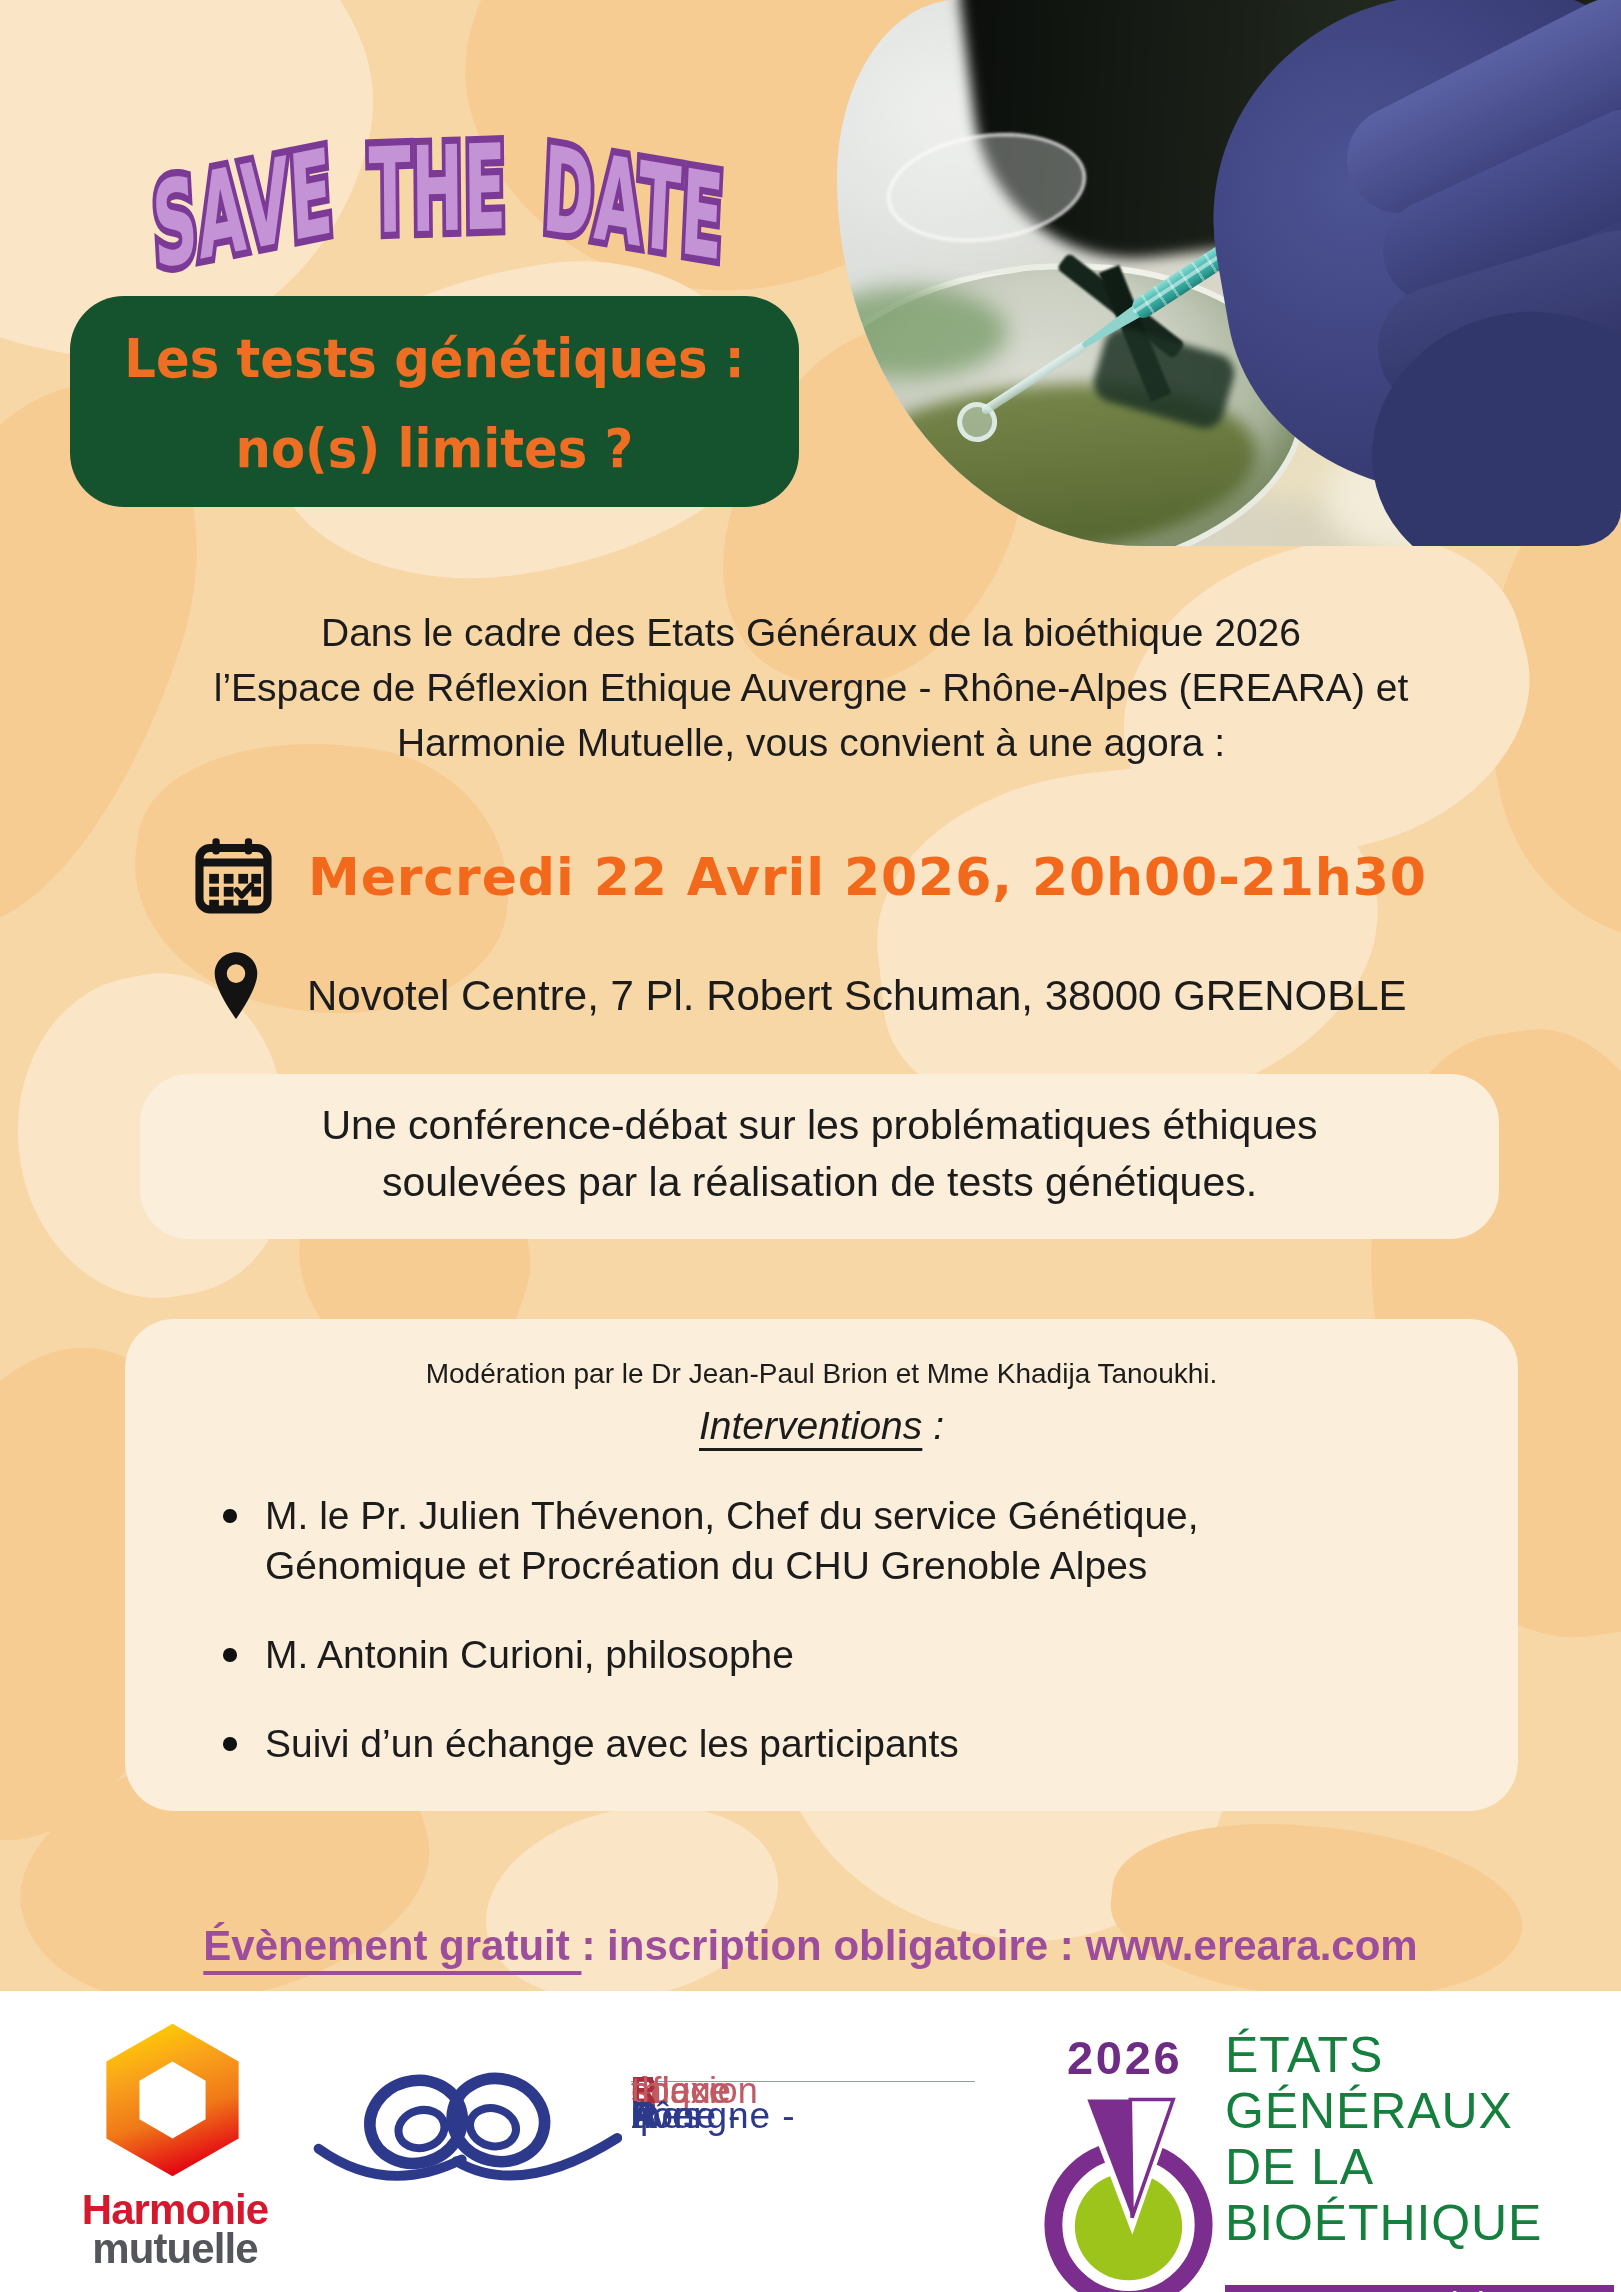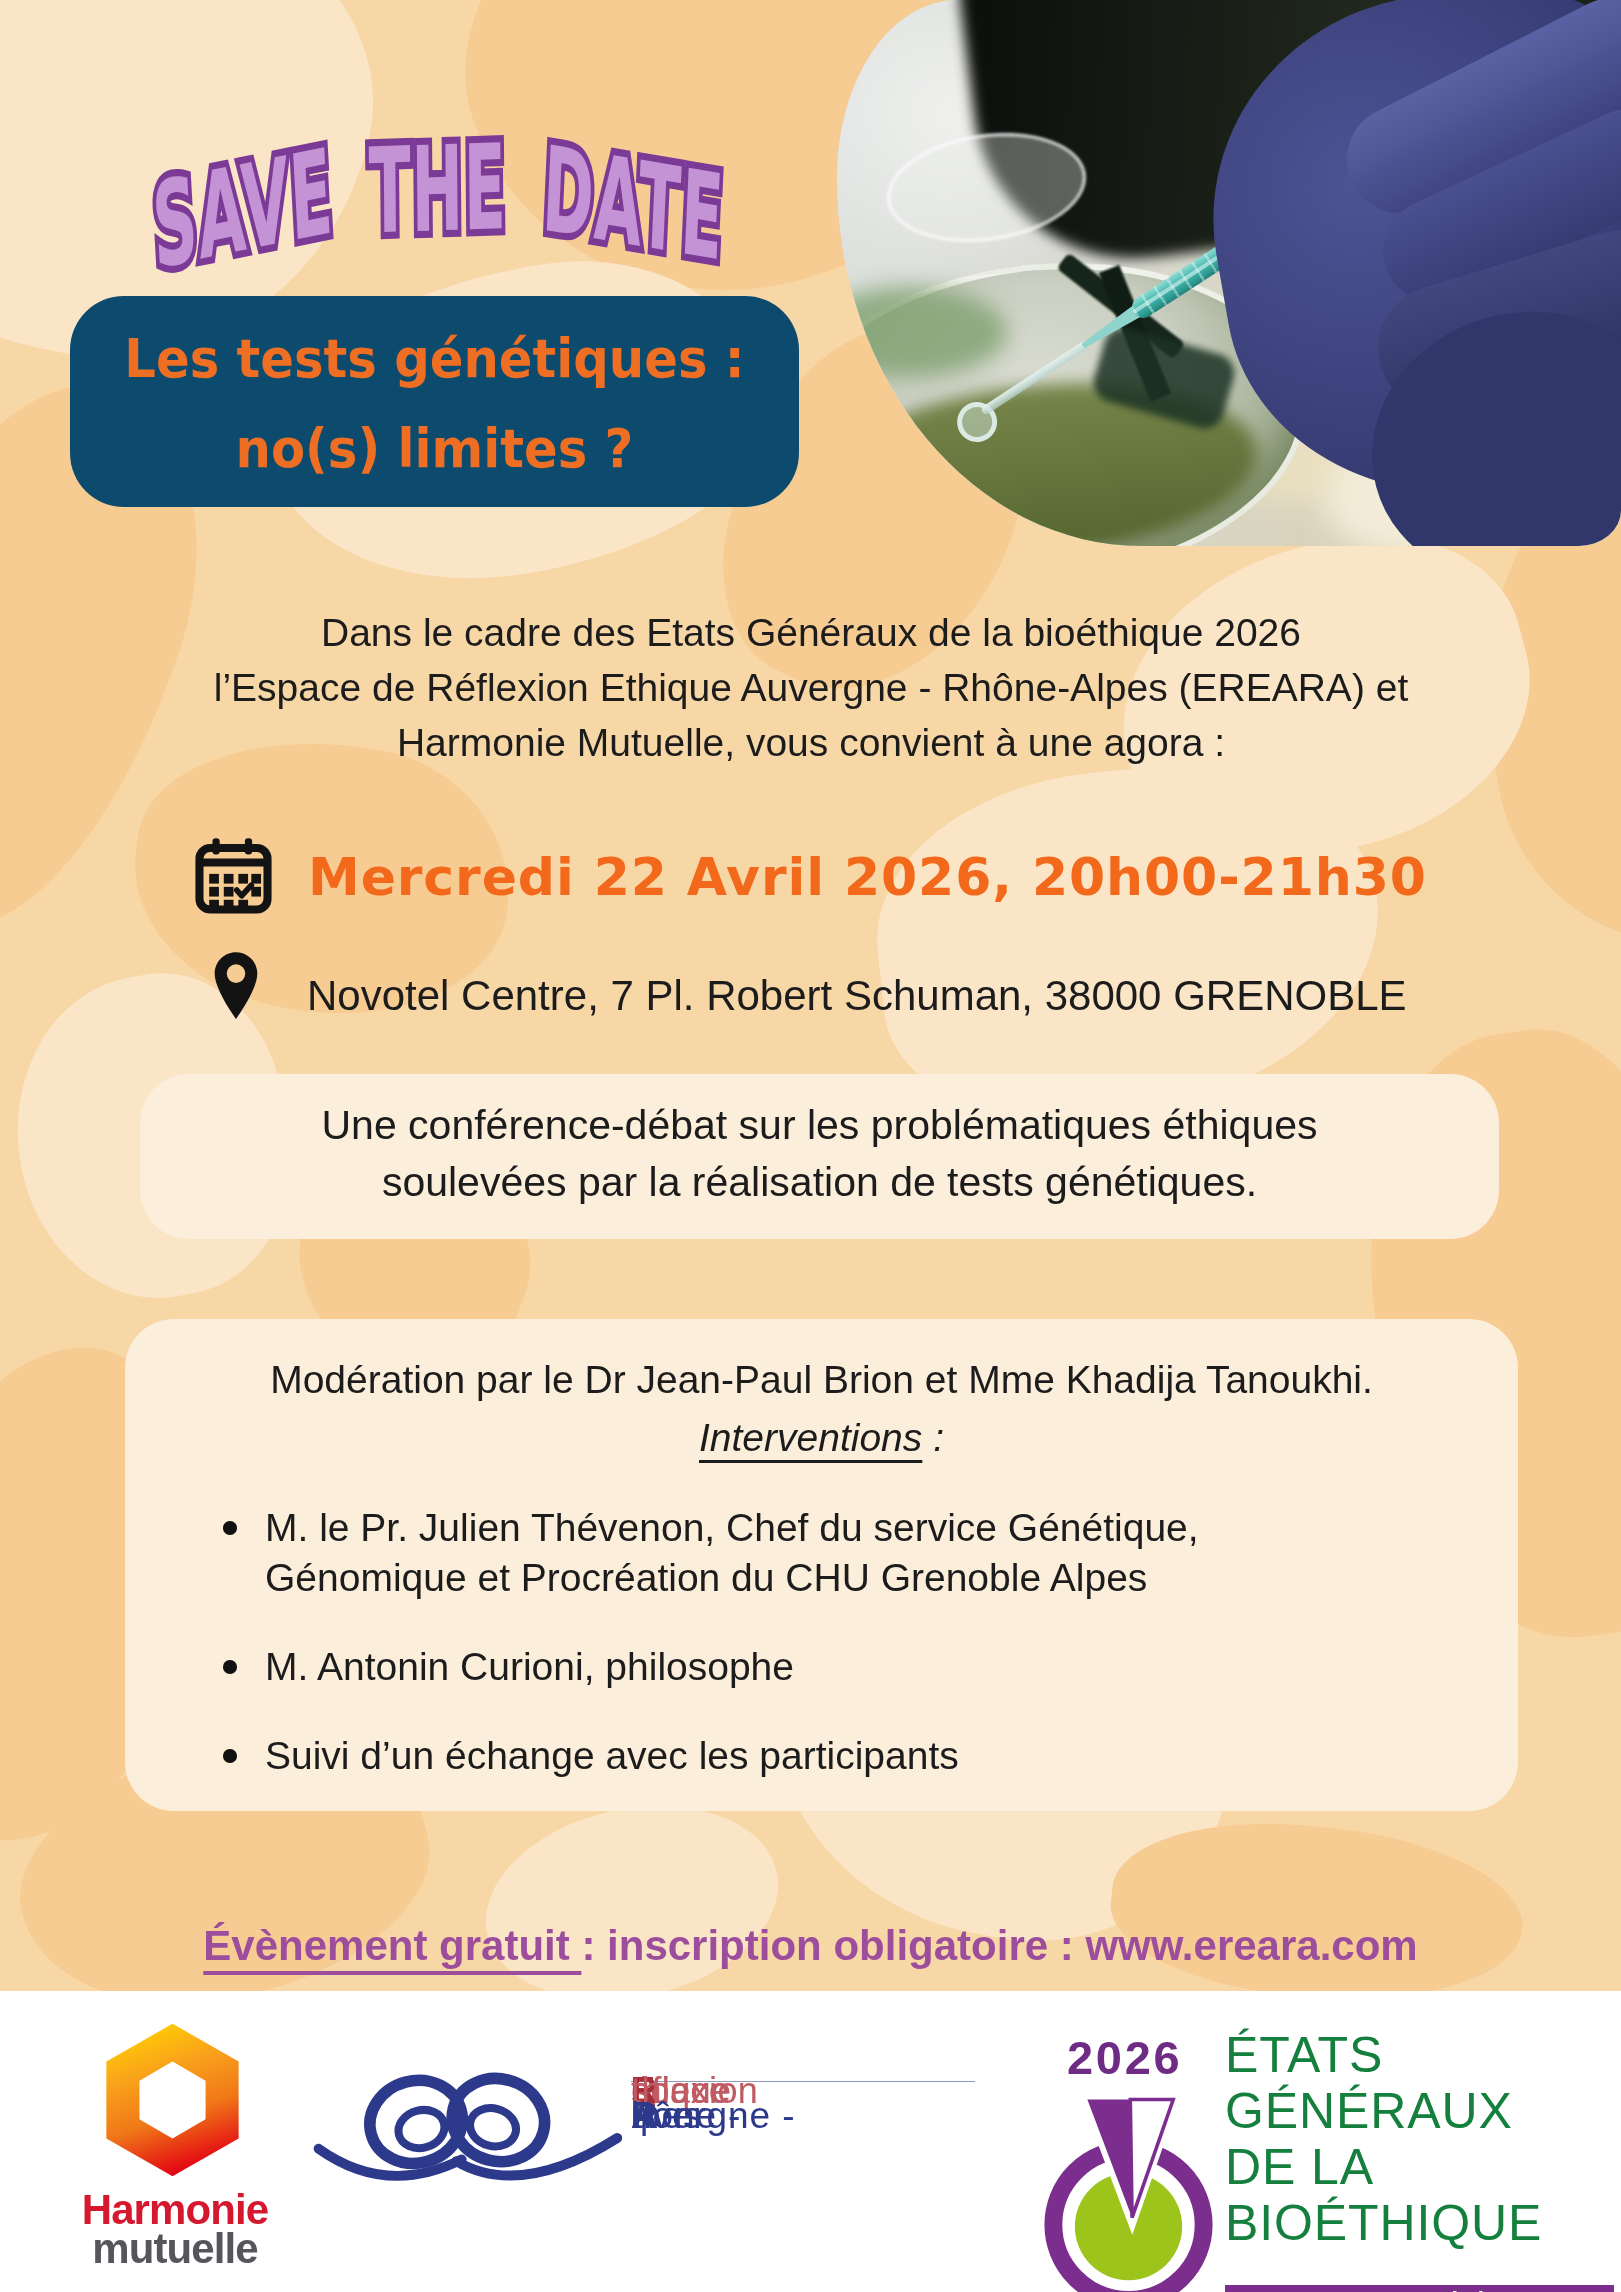--- a/index.html
+++ b/index.html
@@ -55,37 +55,37 @@
   
   .std{left:152px;top:131px;z-index:2;white-space:nowrap;
     font-family:"DejaVu Sans",sans-serif;font-weight:700;font-size:118px;letter-spacing:1.8px;
     transform:scaleX(.52);transform-origin:left top;}
   .std-word{position:relative;display:inline-block;color:#C493D6;margin-right:27px;}
   .std-word::before{content:attr(data-text);position:absolute;left:0;top:0;z-index:-1;-webkit-text-stroke:14.3px #7B3A95;}
   .std-w1{transform:rotate(-6deg) translateY(9px);}
   .std-w2{transform:rotate(-1deg) translateY(-10.7px);}
   .std-w3{transform:rotate(5deg) translateY(3.6px);}
   
-  .title-card{left:70px;top:296px;width:729px;height:211px;background:#0c4a6e;border-radius:54px;z-index:2;text-align:center;}
+  .title-card{left:70px;top:296px;width:729px;height:211px;background:#14532d;border-radius:54px;z-index:2;text-align:center;}
   .title-line{font-family:"DejaVu Sans",sans-serif;font-weight:700;color:#EE6F23;font-size:54px;line-height:90px;transform:scaleX(.92);}
   .title-line:first-child{margin-top:18px;}
   
   .intro{left:81px;top:605px;width:1460px;text-align:center;z-index:2;font-size:39px;line-height:55px;}
   .b{font-weight:400;}
   
   .date-row{left:193px;top:836px;display:flex;align-items:center;gap:34px;z-index:2;}
   .date-text{font-family:"DejaVu Sans",sans-serif;font-weight:700;font-size:52px;color:#F2691B;letter-spacing:0.9px;}
   .loc-row{left:208px;top:950px;display:flex;align-items:center;gap:43px;z-index:2;}
   .loc-text{font-size:42px;}
   
   .conf-card{left:140px;top:1074px;width:1359px;height:165px;background:#FBEEDA;border-radius:49px;z-index:2;
     text-align:center;font-size:41px;line-height:57px;padding-top:23px;box-sizing:border-box;}
   .panel-card{left:125px;top:1319px;width:1393px;height:492px;background:#FBEEDA;border-radius:49px;z-index:2;
     box-sizing:border-box;padding:39px 54px 0 54px;}
-  .mod-text{text-align:center;font-size:39px;}
+  .mod-text{text-align:center;font-size:28px;}
   .iv-row{text-align:center;font-size:39px;font-style:italic;margin-top:14.3px;}
   .iv{text-decoration:underline;text-underline-offset:9px;text-decoration-thickness:2.7px;}
   .speakers{list-style:none;margin:43px 0 0 30px;padding:0;max-width:1128px;}
   .speakers li{position:relative;padding-left:56px;font-size:39px;line-height:50px;margin-bottom:39px;}
   .speakers li .dot{position:absolute;left:14.3px;top:18px;width:13.4px;height:13.4px;border-radius:50%;background:#111;}
   
   .reg{left:0;top:1922px;width:1621px;text-align:center;z-index:2;
     font-size:42px;font-weight:700;color:#9C4E9D;}
   .reg .u{text-decoration:underline;text-underline-offset:10.7px;text-decoration-thickness:3.6px;}
   

